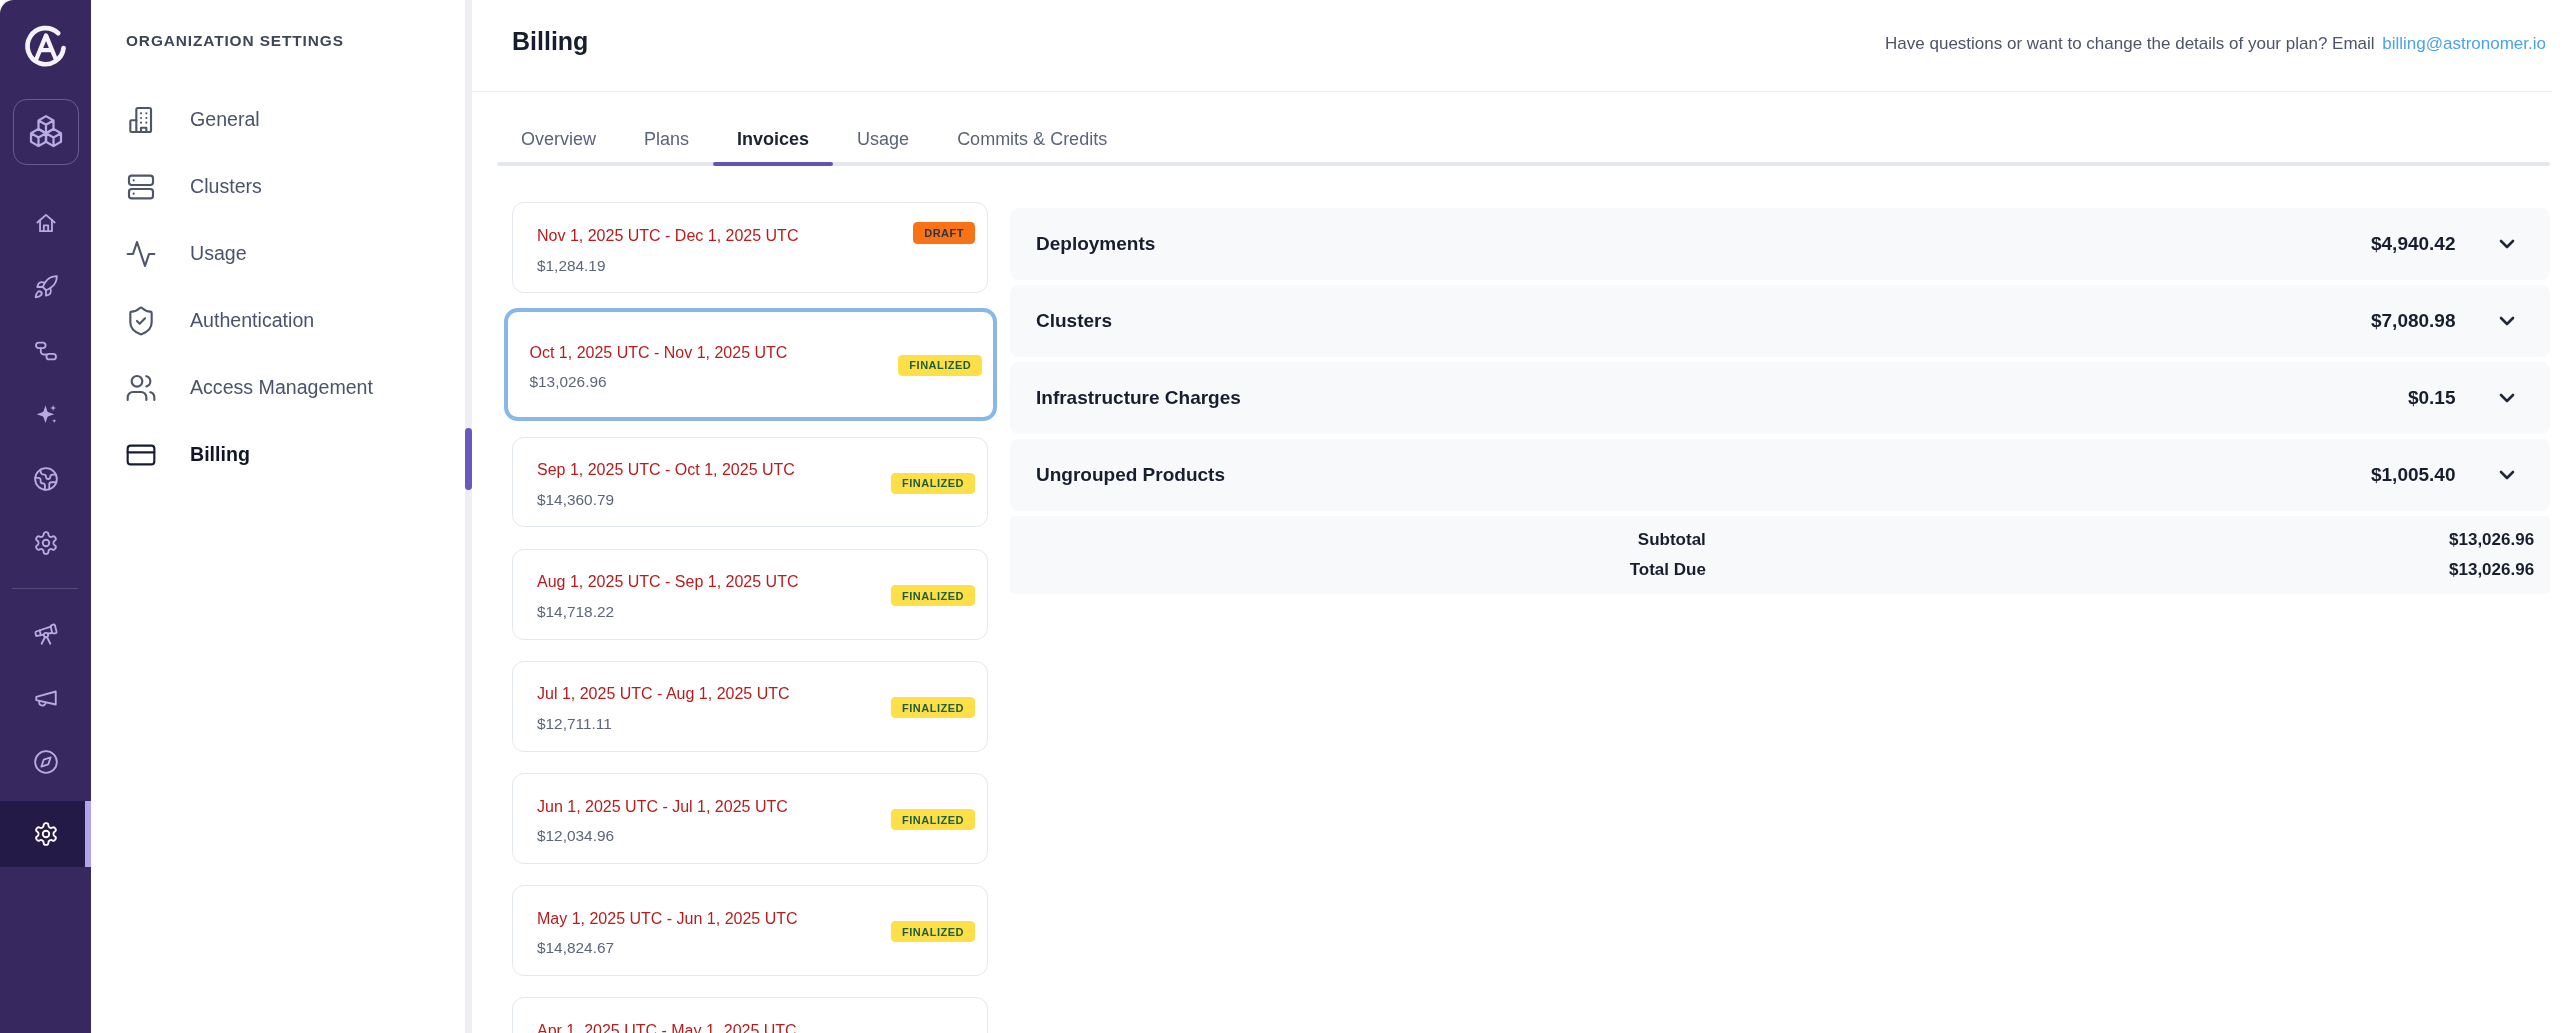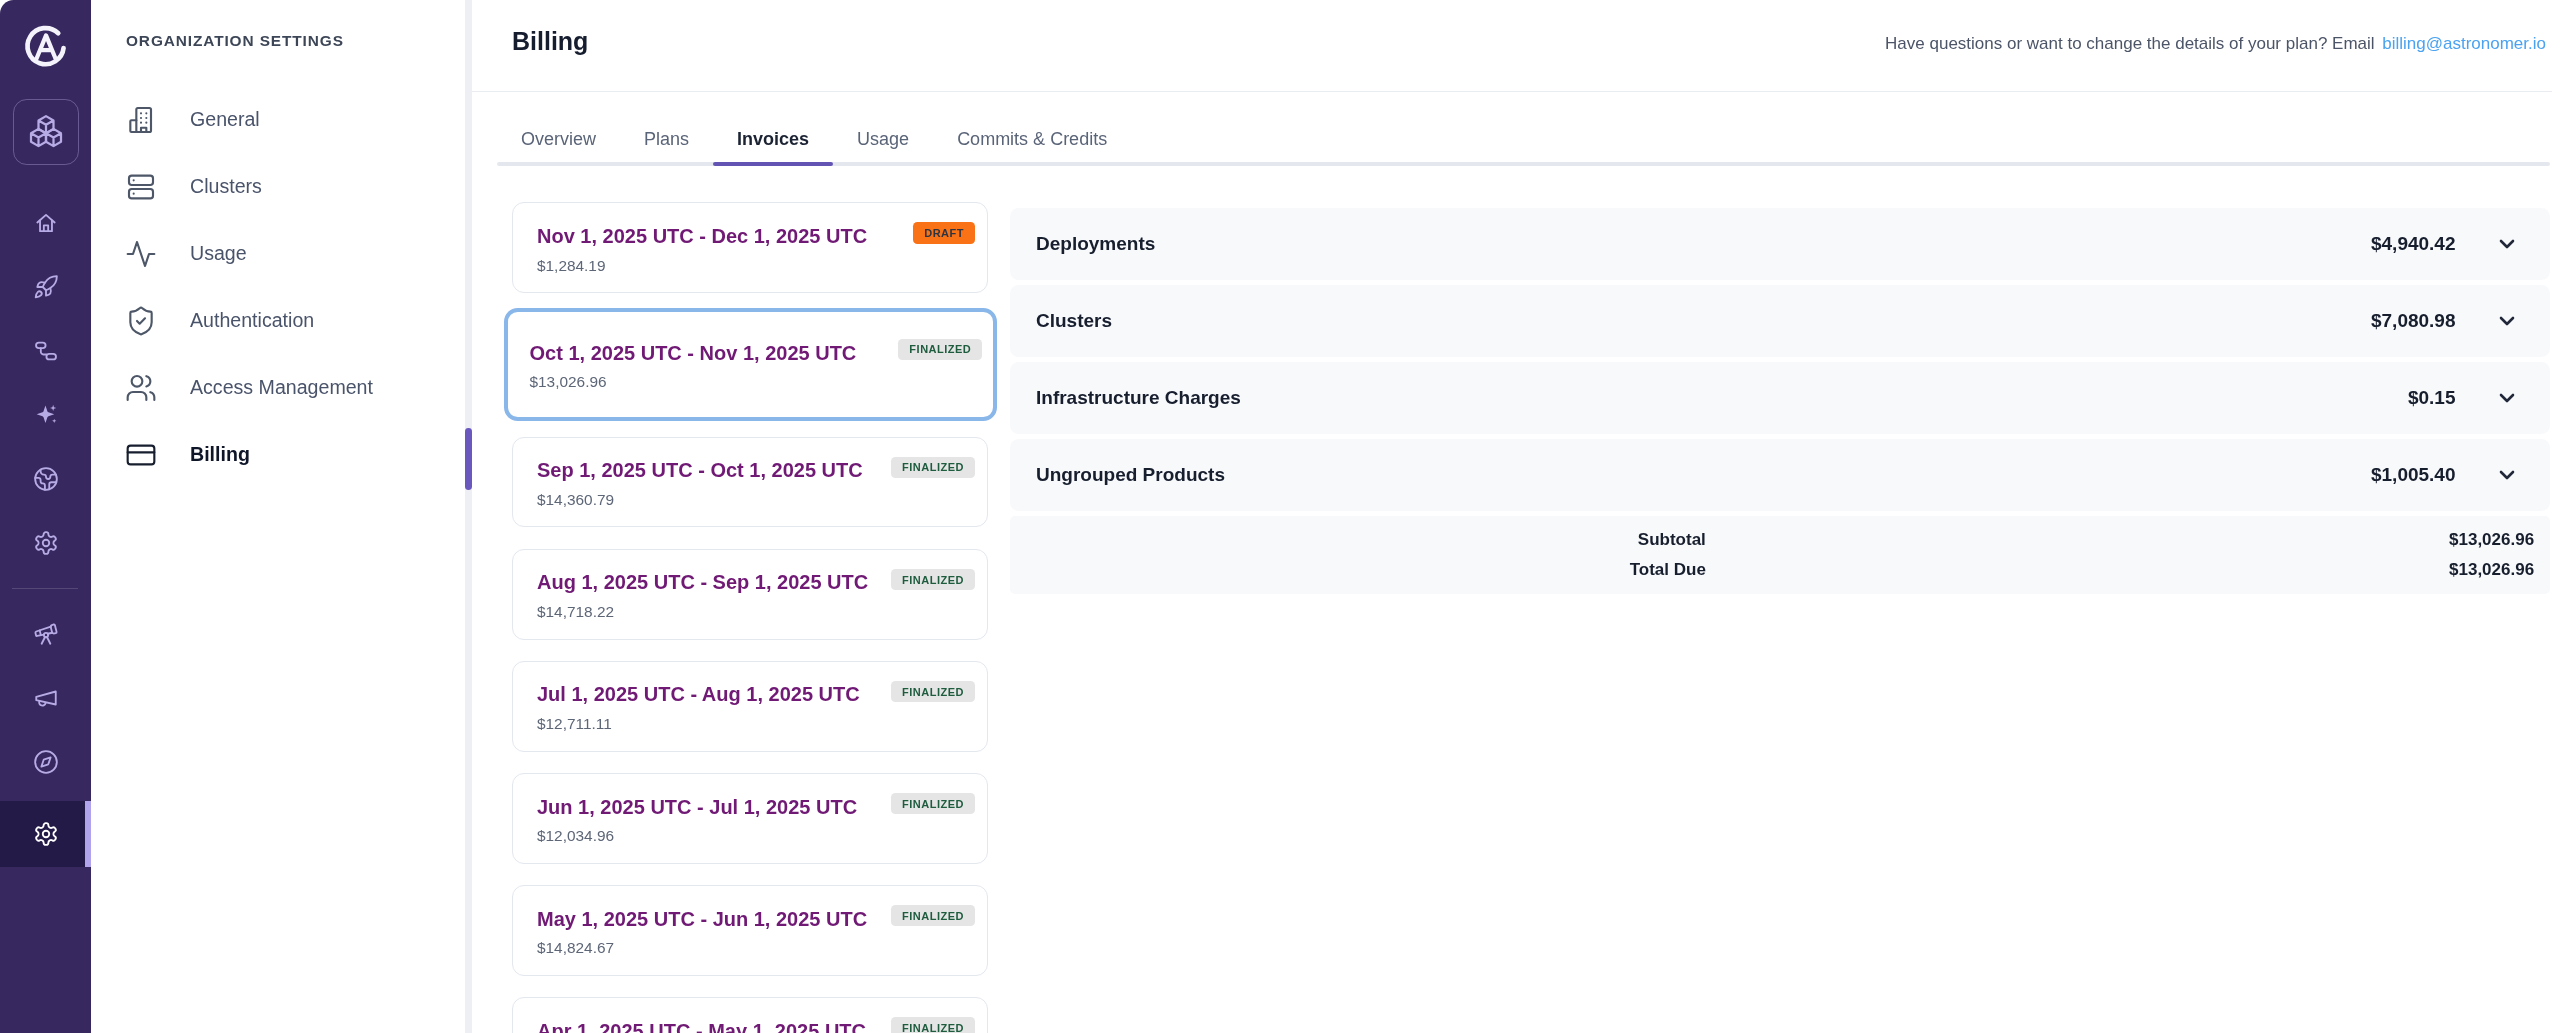--- a/index.html
+++ b/index.html
@@ -43,27 +43,27 @@
   .tabs-track{position:absolute;left:25px;right:26.5px;bottom:0;height:4.3px;background:#e4e8ee;border-radius:2.6px;}
   .tab{position:relative;height:46px;display:flex;align-items:center;padding:0 24px;font-size:18px;color:#5a6478;cursor:pointer;white-space:nowrap;}
   .tab.active{color:#1c2333;font-weight:700;}
   .tab.active::after{content:"";position:absolute;left:0;right:0;bottom:-4.3px;height:4.3px;background:#6354b4;border-radius:2.6px;z-index:1;}
 
   .content{display:flex;align-items:flex-start;padding:0 26.5px 0 40px;margin-top:36px;}
 
   
   .invoice-list{width:476px;flex:none;display:flex;flex-direction:column;gap:21.4px;}
   .invoice-card{position:relative;box-sizing:border-box;border:1.7px solid #e3e7ee;border-radius:12px;background:#fff;padding:20.5px 24px 15.4px;cursor:pointer;}
-  .inv-period{font-size:20px;font-weight:700;color:#701a75;line-height:24px;}
+  .inv-period{font-size:16px;font-weight:400;color:#b91c1c;line-height:24px;}
   .inv-amount{font-size:15.4px;color:#5d6677;line-height:22px;margin-top:6.8px;min-height:22px;}
   .invoice-card.selected{border:4.3px solid #8ab7ea;border-radius:13.7px;padding:29px 22px 24px;margin:-6.8px -8.5px -6px;}
   .badge{position:absolute;top:19px;right:12px;height:21.4px;padding:0 11px;border-radius:4.3px;font-size:11px;font-weight:700;letter-spacing:0.5px;display:flex;align-items:center;}
   .invoice-card.selected .badge{top:27px;right:10.2px;}
   .badge.draft{background:#f97316;color:#2c3444;}
-  .badge.finalized{background:#e5e5e5;color:#1e5c3e;}
+  .badge.finalized{background:#fde047;color:#1e5c3e;margin-top:16px;}
 
   
   .detail{flex:1;margin-left:22px;margin-top:6px;display:flex;flex-direction:column;gap:5px;}
   .group-row{height:72px;background:#f8f9fb;border-radius:8.5px;display:flex;align-items:center;padding:0 31px 0 26px;cursor:pointer;}
   .group-label{flex:1;font-size:19px;font-weight:700;color:#171e2e;}
   .group-amount{font-size:19px;font-weight:700;color:#171e2e;}
   .group-chevron{width:24px;height:24px;margin-left:39px;color:#20283a;display:flex;cursor:pointer;}
   .totals{background:#f8f9fb;border-radius:5.1px;padding:11px 0;display:flex;flex-direction:column;gap:3.4px;}
   .total-row{display:flex;align-items:center;height:26px;}
   .total-label{width:45.2%;text-align:right;font-size:17px;font-weight:700;color:#171e2e;}

